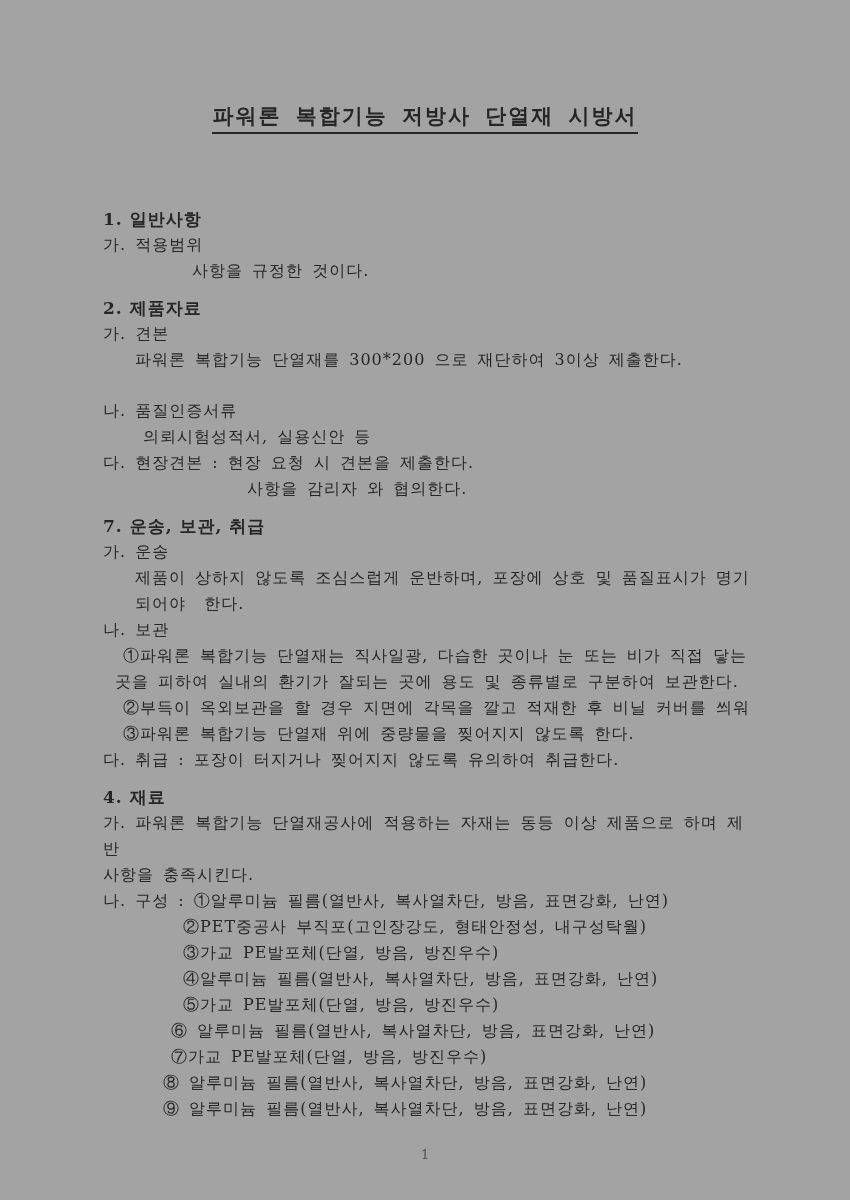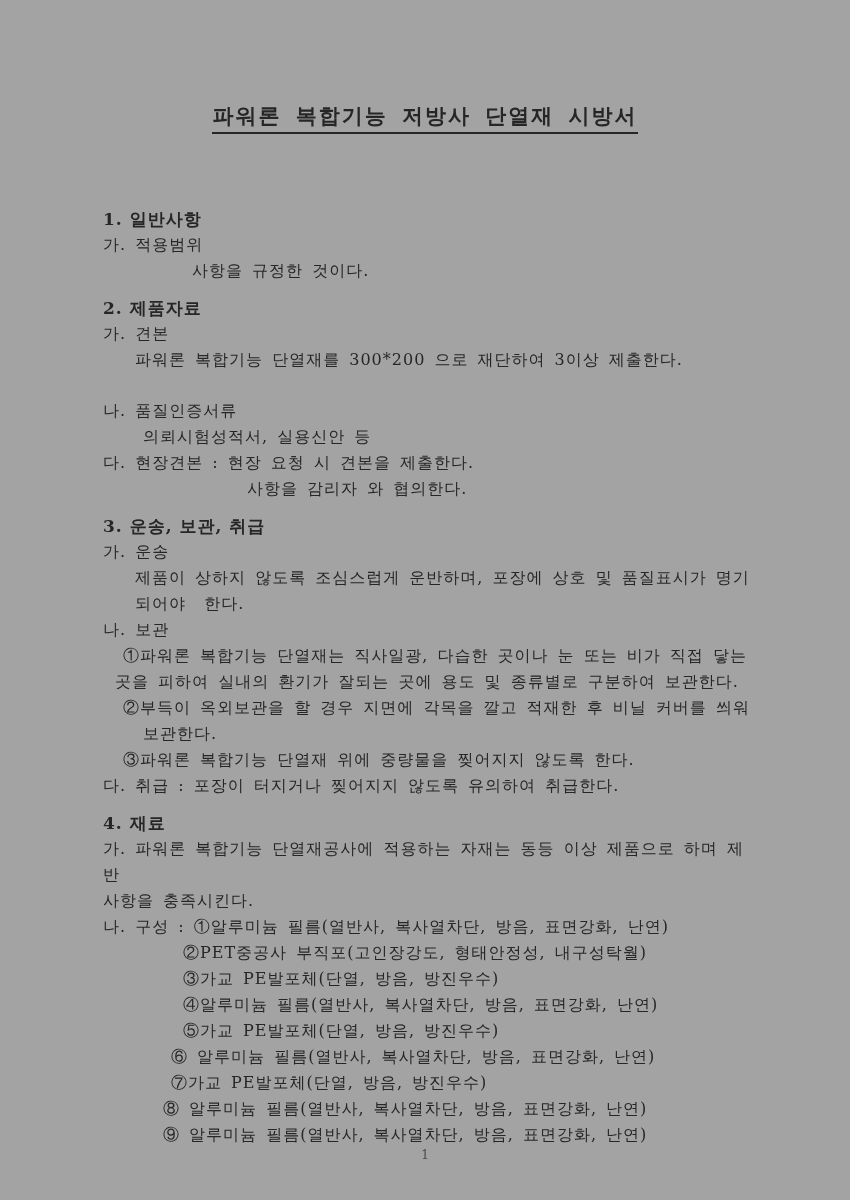--- a/index.html
+++ b/index.html
@@ -84,29 +84,28 @@
       <section class="doc-section">
         <div class="sec-heading">2. 제품자료</div>
         <div class="doc-line i0">가. 견본</div>
         <div class="doc-line i1">파워론 복합기능 단열재를 300*200 으로 재단하여 3이상 제출한다.</div>
         <div class="doc-line i0 gap">나. 품질인증서류</div>
         <div class="doc-line i2">의뢰시험성적서, 실용신안 등</div>
         <div class="doc-line i0">다. 현장견본 : 현장 요청 시 견본을 제출한다.</div>
         <div class="doc-line i7">사항을 감리자 와 협의한다.</div>
       </section>
       <section class="doc-section">
-        <div class="sec-heading">3. 운송, 보관, 취급</div>
+        <div class="sec-heading">7. 운송, 보관, 취급</div>
         <div class="doc-line i0">가. 운송</div>
         <div class="doc-line i1">제품이 상하지 않도록 조심스럽게 운반하며, 포장에 상호 및 품질표시가 명기</div>
         <div class="doc-line i1">되어야  한다.</div>
         <div class="doc-line i0">나. 보관</div>
         <div class="doc-line i3">①파워론 복합기능 단열재는 직사일광, 다습한 곳이나 눈 또는 비가 직접 닿는</div>
         <div class="doc-line i4">곳을 피하여 실내의 환기가 잘되는 곳에 용도 및 종류별로 구분하여 보관한다.</div>
         <div class="doc-line i3">②부득이 옥외보관을 할 경우 지면에 각목을 깔고 적재한 후 비닐 커버를 씌워</div>
-        <div class="doc-line i2">보관한다.</div>
         <div class="doc-line i3">③파워론 복합기능 단열재 위에 중량물을 찢어지지 않도록 한다.</div>
         <div class="doc-line i0">다. 취급 : 포장이 터지거나 찢어지지 않도록 유의하여 취급한다.</div>
       </section>
       <section class="doc-section">
         <div class="sec-heading">4. 재료</div>
         <div class="doc-line i0">가. 파워론 복합기능 단열재공사에 적용하는 자재는 동등 이상 제품으로 하며 제반</div>
         <div class="doc-line i0">사항을 충족시킨다.</div>
         <div class="doc-line i0">나. 구성 : ①알루미늄 필름(열반사, 복사열차단, 방음, 표면강화, 난연)</div>
         <div class="doc-line i5">②PET중공사 부직포(고인장강도, 형태안정성, 내구성탁월)</div>
         <div class="doc-line i5">③가교 PE발포체(단열, 방음, 방진우수)</div>

